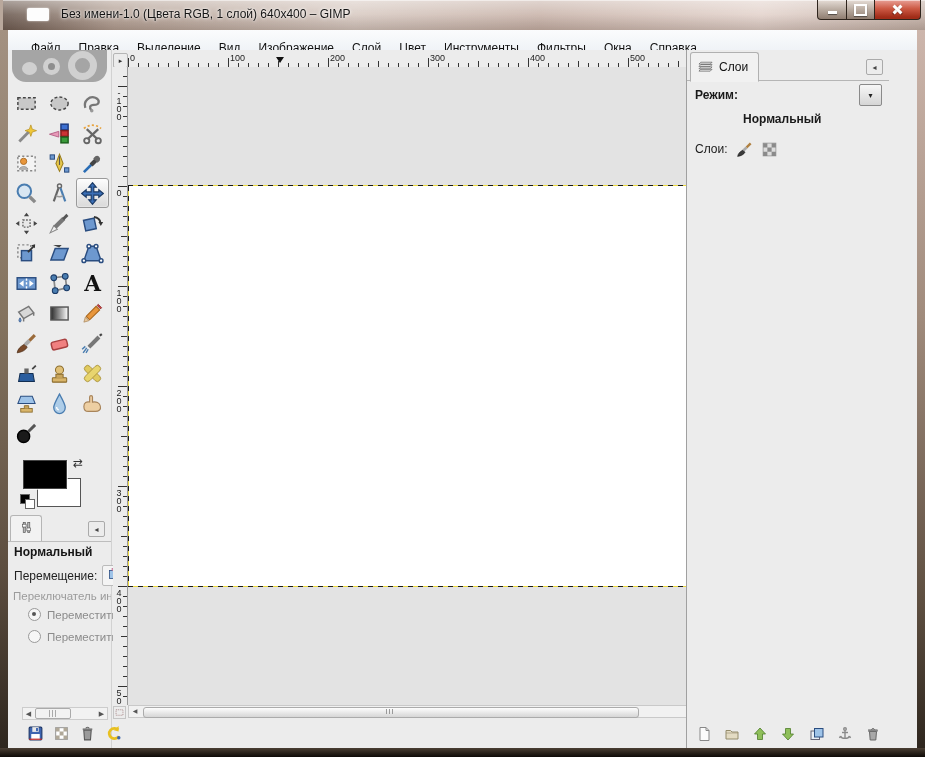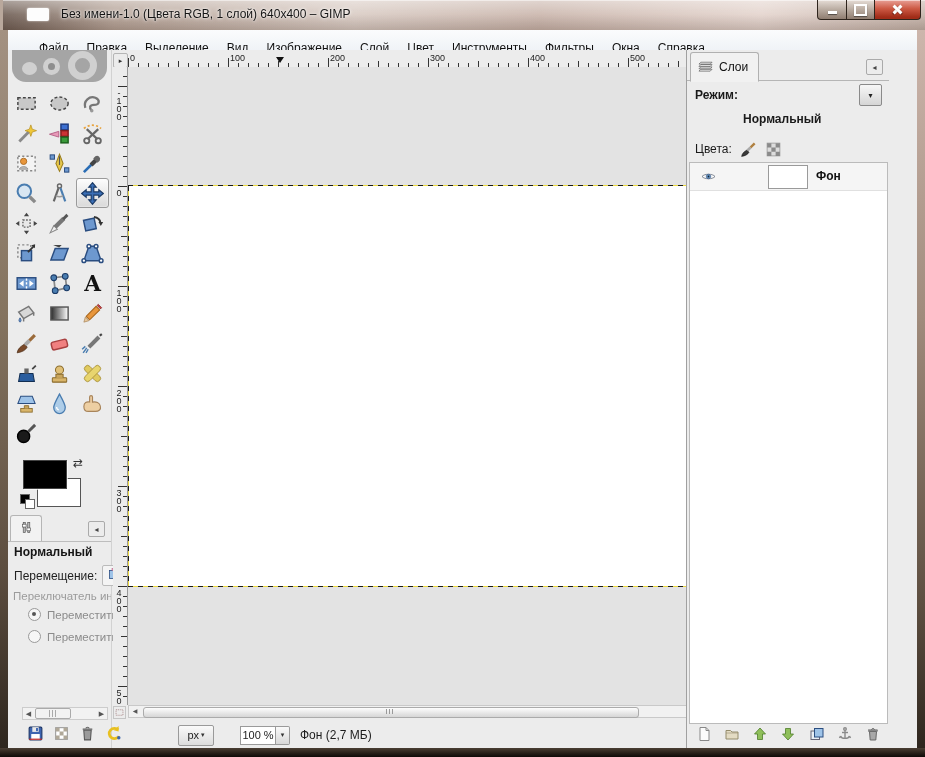--- a/index.html
+++ b/index.html
@@ -19,21 +19,21 @@
   .win-btn{height:19px;border:1px solid #2e241c;border-top:none;display:flex;align-items:center;justify-content:center;box-shadow:inset 0 1px 0 rgba(255,255,255,.55);}
   .win-btn.min{width:28px;border-radius:0 0 0 4px;background:linear-gradient(180deg,#e6ddd6,#b5a79c 55%,#8f7d70);}
   .win-btn.max{width:27px;border-left:none;background:linear-gradient(180deg,#e6ddd6,#b5a79c 55%,#8f7d70);}
   .win-btn.close{width:45px;border-left:none;border-radius:0 0 4px 0;background:linear-gradient(180deg,#e8a096,#cd5a45 45%,#a12c18 90%);}
   .glyph-min{width:9px;height:3px;background:#fff;box-shadow:0 1px 1px rgba(0,0,0,.5);margin-top:6px;}
   .glyph-max{width:9px;height:8px;border:2px solid #fff;box-shadow:0 1px 1px rgba(0,0,0,.4);}
   .glyph-close{position:relative;width:11px;height:11px;}
   .glyph-close:before,.glyph-close:after{content:"";position:absolute;left:4px;top:0;width:3px;height:11px;background:#fff;box-shadow:0 1px 1px rgba(0,0,0,.4);}
   .glyph-close:before{transform:rotate(45deg);} .glyph-close:after{transform:rotate(-45deg);}
   
-  .menubar{position:absolute;left:8px;top:30px;width:909px;height:36px;background:linear-gradient(180deg,#fbfcfd,#e7ecf2);border-bottom:1px solid #bcc4cd;display:flex;align-items:center;padding-left:22px;box-sizing:border-box;}
+  .menubar{position:absolute;left:8px;top:30px;width:909px;height:36px;background:linear-gradient(180deg,#fbfcfd,#e7ecf2);border-bottom:1px solid #bcc4cd;display:flex;align-items:center;padding-left:14px;box-sizing:border-box;}
   .menu-item{padding:2px 9px;color:#101010;cursor:default;white-space:nowrap;}
   .menu-item u{text-decoration:underline;}
   
   .content{position:absolute;left:8px;top:50px;width:909px;height:698px;background:#ececec;}
   
   .toolbox{position:absolute;left:0;top:0;width:103px;height:698px;background:#ececec;border-right:1px solid #d2d2d2;}
   .wilber{position:absolute;left:2px;top:0px;width:99px;height:36px;overflow:hidden;}
   .w-band{position:absolute;left:2px;top:-6px;width:95px;height:38px;background:#a5a5a5;border-radius:0 0 14px 14px;}
   .w-c1{position:absolute;left:12px;top:12px;width:15px;height:13px;background:#d0d0d0;border-radius:50%;}
   .w-c2{position:absolute;left:33px;top:8px;width:17px;height:17px;background:#d0d0d0;border-radius:50%;}
@@ -561,31 +561,20 @@
         </div>
       <span class="hs-arrow" style="right:0;">▶</span>
     </div>
     <div class="quickmask"><span><svg viewBox="0 0 16 16" width="100%" height="100%" xmlns="http://www.w3.org/2000/svg">
             <rect x="3" y="4" width="10" height="8" fill="none" stroke="#9a7070" stroke-dasharray="1.5 1.2"></rect>
           </svg></span></div>
     <div class="pan-btn"><span><svg viewBox="0 0 16 16" width="100%" height="100%" xmlns="http://www.w3.org/2000/svg">
             <path d="M8 0.5 L10.6 3.6 H8.9 V6.9 H12.4 V5.4 L15.5 8 L12.4 10.6 V9.1 H8.9 V12.4 H10.6 L8 15.5 L5.4 12.4 H7.1 V9.1 H3.6 V10.6 L0.5 8 L3.6 5.4 V6.9 H7.1 V3.6 H5.4 Z" fill="#3a6eb5" stroke="#1a3a66" stroke-width="0.8"></path>
           </svg></span></div>
 
-    <div class="statusbar">
-      <div class="unit-btn">
-        <span>px</span>
-        <span class="dd">▾</span>
-      </div>
-      <div class="zoom-combo">
-        <span class="zoom-val">100 %</span>
-        <span class="zoom-dd">▾</span>
-      </div>
-      <div class="status-msg">Фон (2,7 МБ)</div>
-    </div>
 
     <div class="layers-panel">
       <div class="panel-tabs">
         <div class="panel-tab">
           <span><svg viewBox="0 0 16 16" width="100%" height="100%" xmlns="http://www.w3.org/2000/svg">
                 <g fill="#ececec" stroke="#555" stroke-width="0.7">
                   <path d="M2 12 H14 L12 14 H0 Z" transform="translate(1 0)"></path>
                   <path d="M2 9.5 H14 L12 11.5 H0 Z" transform="translate(1 0)"></path>
                   <path d="M2 7 H14 L12 9 H0 Z" transform="translate(1 0)"></path>
                   <path d="M2 4.5 H14 L12 6.5 H0 Z" transform="translate(1 0)"></path>
@@ -596,42 +585,31 @@
         <div class="panel-menu-btn">◂</div>
       </div>
       <div class="mode-row">
         <span class="mode-label">Режим:</span>
         <span class="mode-value">Нормальный</span>
         <div class="mode-dd">
             <span>▾</span>
           </div>
       </div>
       <div class="lock-row">
-        <span>Цвета:</span>
+        <span>Слои:</span>
         <span class="lock-ic"><span><svg viewBox="0 0 16 16" width="100%" height="100%" xmlns="http://www.w3.org/2000/svg">
                 <path d="M1.5 14.5 C2 11.5 4 10 6.5 8.5 L8.5 10.5 C7.5 12.5 5 14 1.5 14.5 Z" fill="#3a3a3a" stroke="#111" stroke-width="0.5"></path>
                 <path d="M7 9 L10 6" stroke="#aaa" stroke-width="2.6"></path>
                 <path d="M10 6 L13.8 2.2" stroke="#b08040" stroke-width="2.2"></path>
               </svg></span></span>
         <span class="lock-ic"><span><svg viewBox="0 0 16 16" width="100%" height="100%" xmlns="http://www.w3.org/2000/svg">
                 <rect x="2" y="2" width="12" height="12" fill="#ddd" stroke="#999" stroke-width="0.8"></rect>
                 <path d="M2 2 h4 v4 h-4z M10 2 h4 v4 h-4z M6 6 h4 v4 h-4z M2 10 h4 v4 h-4z M10 10 h4 v4 h-4z" fill="#8a8a8a"></path>
               </svg></span></span>
       </div>
-      <div class="layer-list">
-        <div class="layer-row">
-          <span class="eye"><span><svg viewBox="0 0 16 16" width="100%" height="100%" xmlns="http://www.w3.org/2000/svg">
-                  <path d="M0.5 6.5 C3.5 2.8 13.5 2.8 16.5 6.5 C13.5 10.2 3.5 10.2 0.5 6.5 Z" transform="translate(-0.5 1.5)" fill="#fafafa" stroke="#556070" stroke-width="0.9"></path>
-                  <circle cx="8" cy="8" r="2.7" fill="#6a9ac8" stroke="#2a4d80" stroke-width="0.7"></circle>
-                  <circle cx="8" cy="8" r="1.1" fill="#102030"></circle>
-                </svg></span></span>
-          <div class="thumb"></div>
-          <span class="layer-name">Фон</span>
-        </div>
-      </div>
       <div class="panel-btns" id="panelbtns">
           <div class="panel-btn">
             <svg viewBox="0 0 16 16" width="100%" height="100%" xmlns="http://www.w3.org/2000/svg">
               <path d="M4 1.5 H10 L13 4.5 V14.5 H4 Z" fill="#fcfcfc" stroke="#888"></path>
               <path d="M10 1.5 V4.5 H13" fill="none" stroke="#888"></path>
             </svg>
           </div>
           <div class="panel-btn">
             <svg viewBox="0 0 16 16" width="100%" height="100%" xmlns="http://www.w3.org/2000/svg">
               <path d="M2 4.5 H6.5 L8 6 H14 V13 H2 Z" fill="#e3dbc3" stroke="#948c6c"></path>

